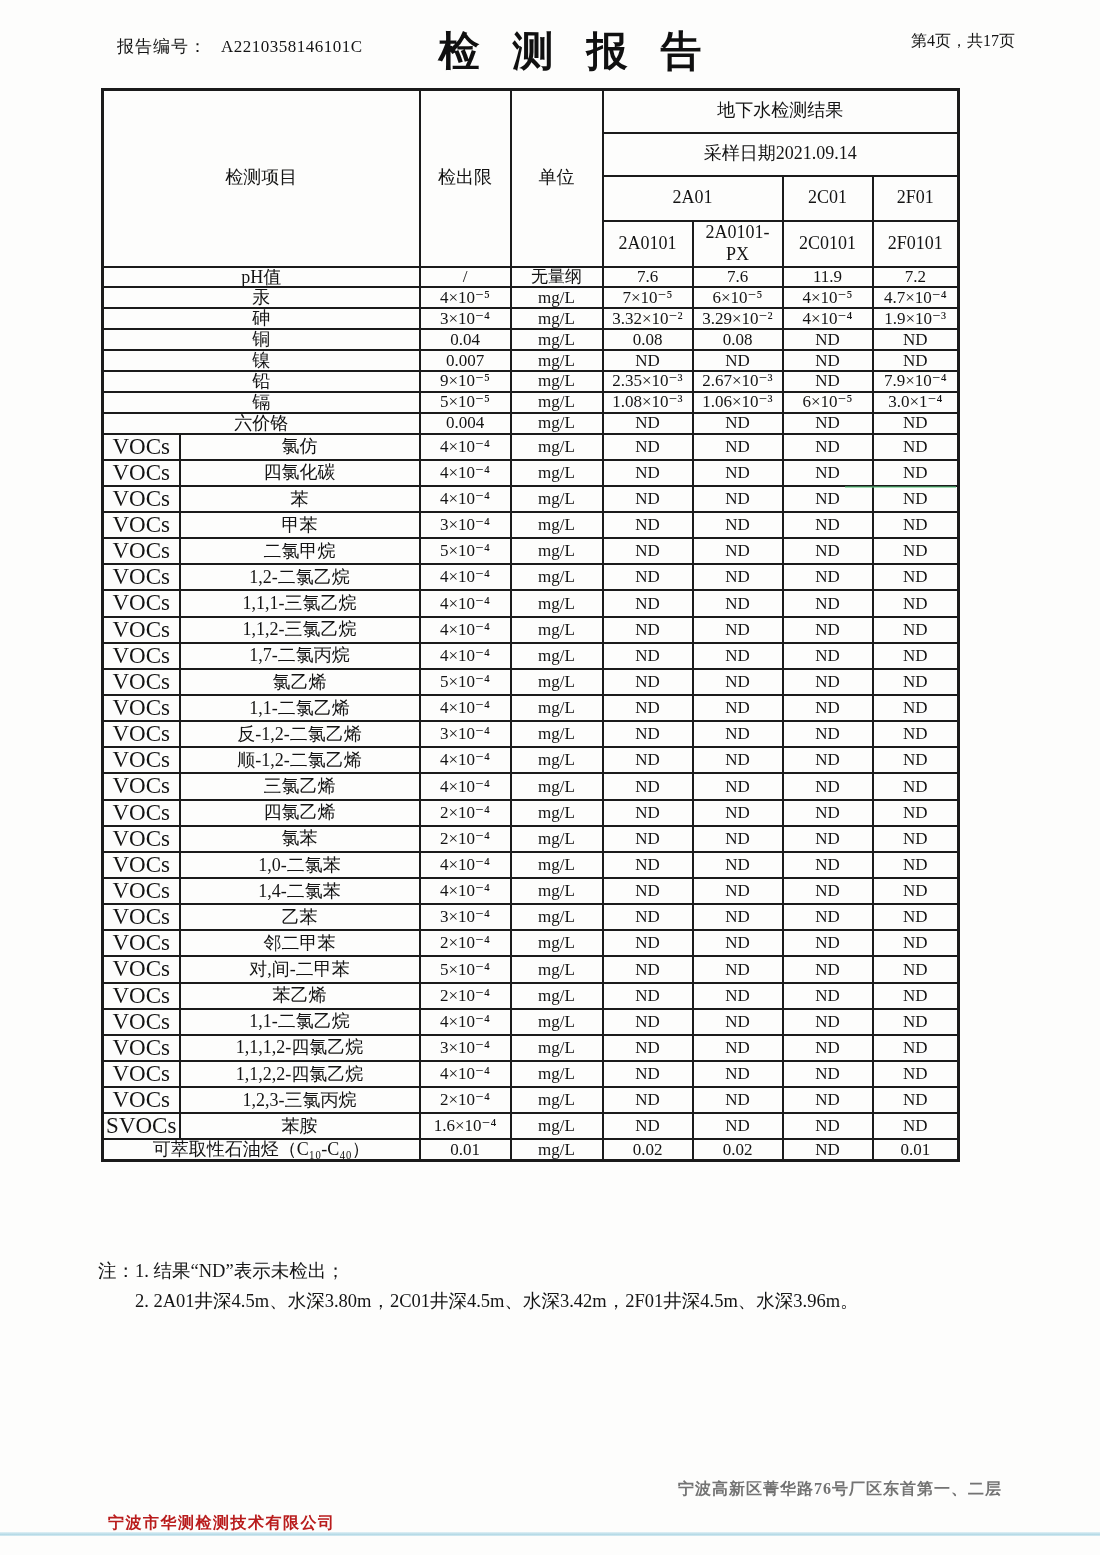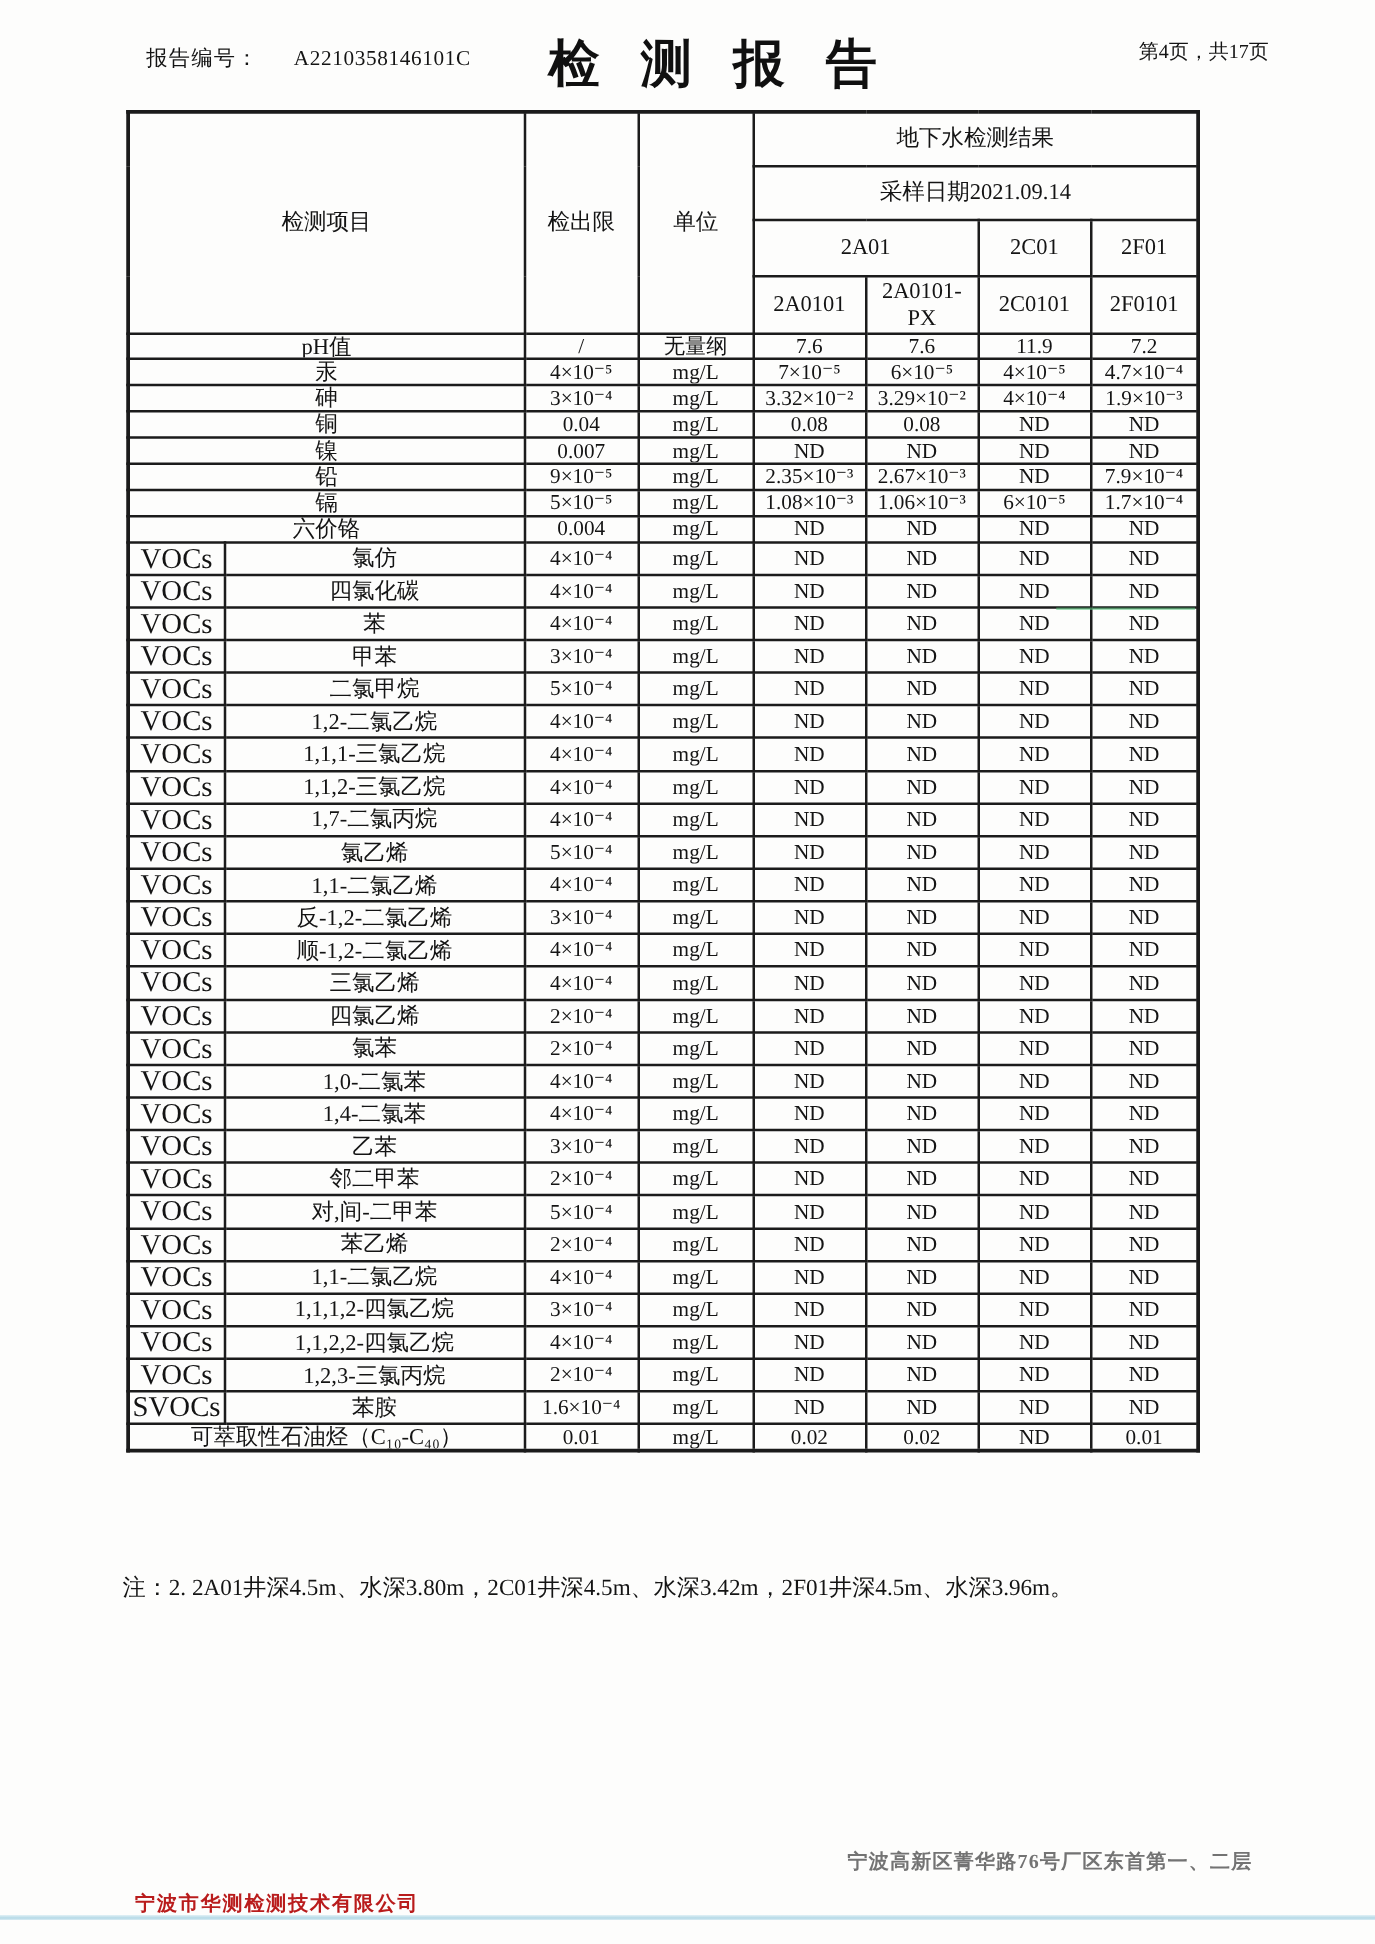--- a/index.html
+++ b/index.html
@@ -3,21 +3,21 @@
 <meta charset="utf-8">
 <style>
   html,body { margin:0; padding:0; }
   body {
     width:1100px; height:1555px; background:#fdfdfc; position:relative;
     font-family:"Liberation Serif","DejaVu Serif",serif; color:#141414;
   }
   .page { position:absolute; inset:0; overflow:hidden; }
 
   .report-line { position:absolute; left:117px; top:35px; font-size:17px; letter-spacing:1px; }
-  .report-line .num { margin-left:28px; letter-spacing:0.5px; }
+  .report-line .num { margin-left:14px; letter-spacing:0.5px; }
   .doc-title {
     position:absolute; left:0; right:0; top:24px; text-align:center;
     font-size:41px; font-weight:600; letter-spacing:33px; text-indent:33px; color:#101010;padding-left:40px;
   }
   .page-info { position:absolute; top:31px; right:85px; font-size:16px;text-align:center; }
 
   table.results {
     position:absolute; left:101px; top:88px; width:856px;
     border-collapse:collapse; table-layout:fixed; border:3px solid #1b1b1b;
   }
@@ -157,21 +157,21 @@
           <td>ND</td>
           <td>7.9×10⁻⁴</td>
         </tr>
         <tr>
           <td colspan="2" class="item">镉</td>
           <td>5×10⁻⁵</td>
           <td>mg/L</td>
           <td>1.08×10⁻³</td>
           <td>1.06×10⁻³</td>
           <td>6×10⁻⁵</td>
-          <td>1.7×10⁻⁴</td>
+          <td>3.0×1⁻⁴</td>
         </tr>
         <tr>
           <td colspan="2" class="item">六价铬</td>
           <td>0.004</td>
           <td>mg/L</td>
           <td>ND</td>
           <td>ND</td>
           <td>ND</td>
           <td>ND</td>
         </tr>
@@ -453,20 +453,21 @@
           <td>0.02</td>
           <td>ND</td>
           <td>0.01</td>
         </tr>
       </tbody>
   </table>
 
   <div class="notes">
     <span class="lbl">注：</span>
     <div class="lines">
+      <div>1. 结果“ND”表示未检出；</div>
       <div>2. 2A01井深4.5m、水深3.80m，2C01井深4.5m、水深3.42m，2F01井深4.5m、水深3.96m。</div>
     </div>
   </div>
 
   <div class="footer-company">宁波市华测检测技术有限公司</div>
   <div class="footer-address">宁波高新区菁华路76号厂区东首第一、二层</div>
 
   <div class="green-scan-artifact"></div>
   <div class="bottom-scan-line"></div>
 

